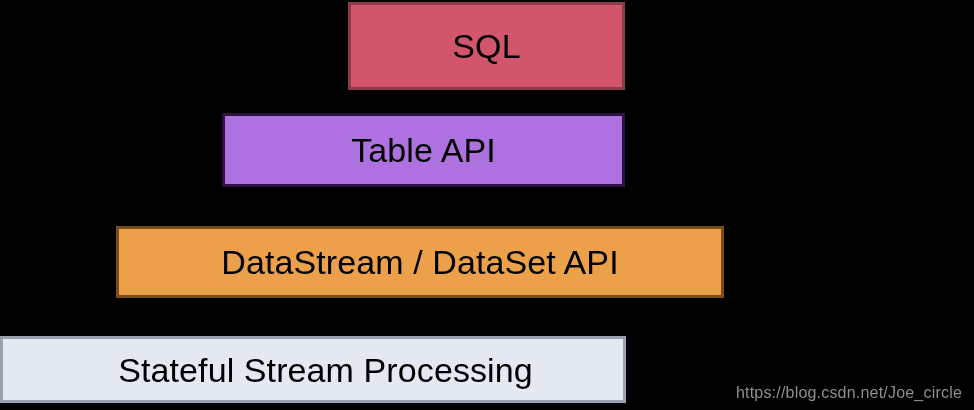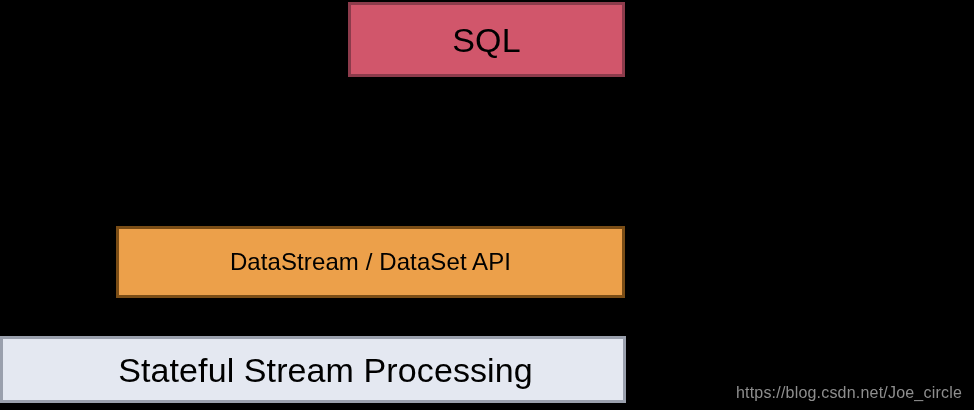--- a/index.html
+++ b/index.html
@@ -30,46 +30,46 @@
     letter-spacing: 0.1px;
     white-space: nowrap;
     line-height: 1;
   }
 
   
   #box-sql {
     left: 348px;
     top: 2px;
     width: 277px;
-    height: 75px;
+    height: 88px;
     background: #d1566b;
     border: 3px solid #8c3b4b;
     font-size: 34px;
   }
 
   
   #box-table-api {
     left: 222px;
     top: 113px;
     width: 403px;
     height: 74px;
     background: #ae72e0;
     border: 3px solid #2b1240;
     font-size: 34px;
   }
 
   
   #box-datastream-api {
     left: 116px;
     top: 226px;
-    width: 509px;
+    width: 608px;
     height: 72px;
     background: #eca04a;
     border: 3px solid #7a4d16;
-    font-size: 24px;
+    font-size: 34px;
   }
 
   
   #box-stateful-stream {
     left: 0px;
     top: 336px;
     width: 626px;
     height: 67px;
     background: #e4e8f1;
     border: 3px solid #9aa0ad;
@@ -92,20 +92,23 @@
 </style>
 </head>
 <body>
 
 <div id="canvas">
 
   <div class="layer-box" id="box-sql">
     <span>SQL</span>
   </div>
 
+  <div class="layer-box" id="box-table-api">
+    <span>Table API</span>
+  </div>
 
   <div class="layer-box" id="box-datastream-api">
     <span>DataStream / DataSet API</span>
   </div>
 
   <div class="layer-box" id="box-stateful-stream">
     <span>Stateful Stream Processing</span>
   </div>
 
   <div id="watermark">https://blog.csdn.net/Joe_circle</div>

